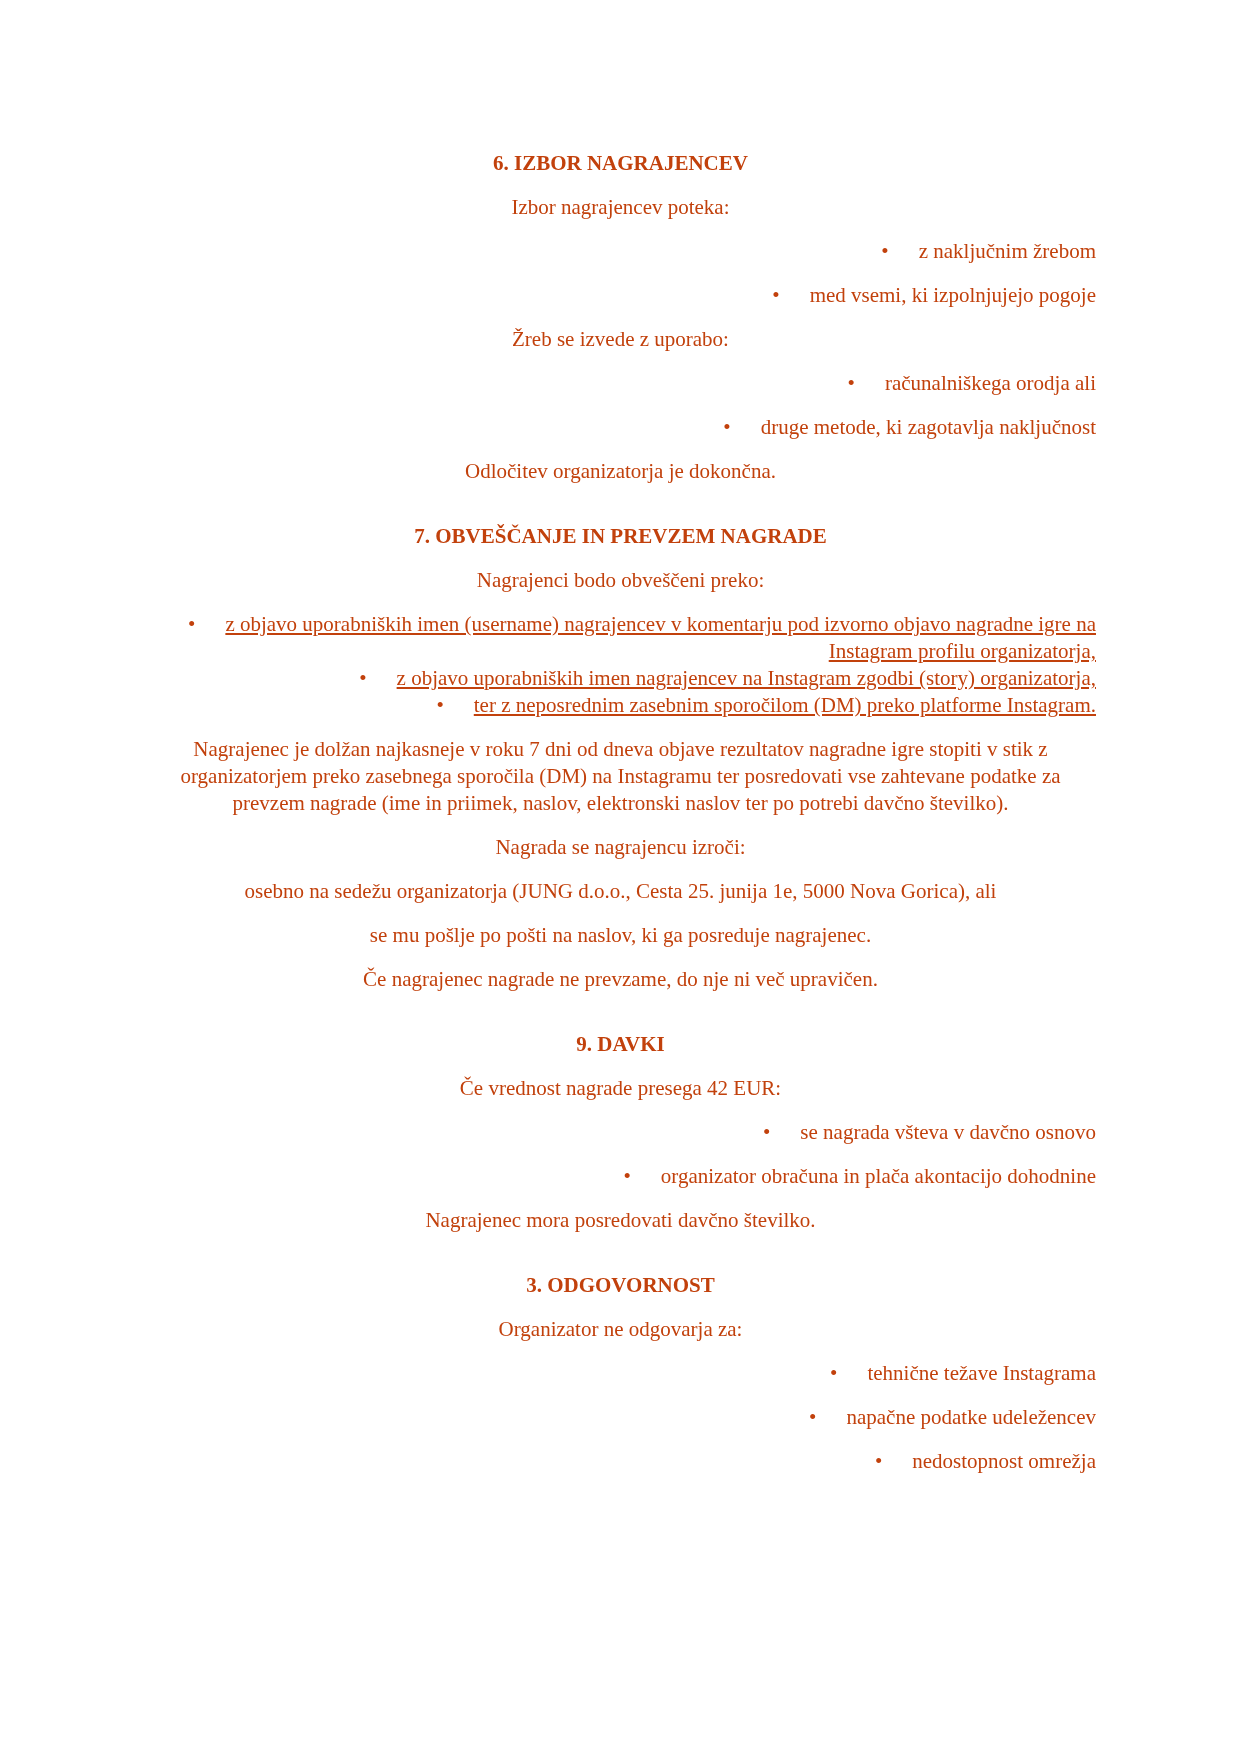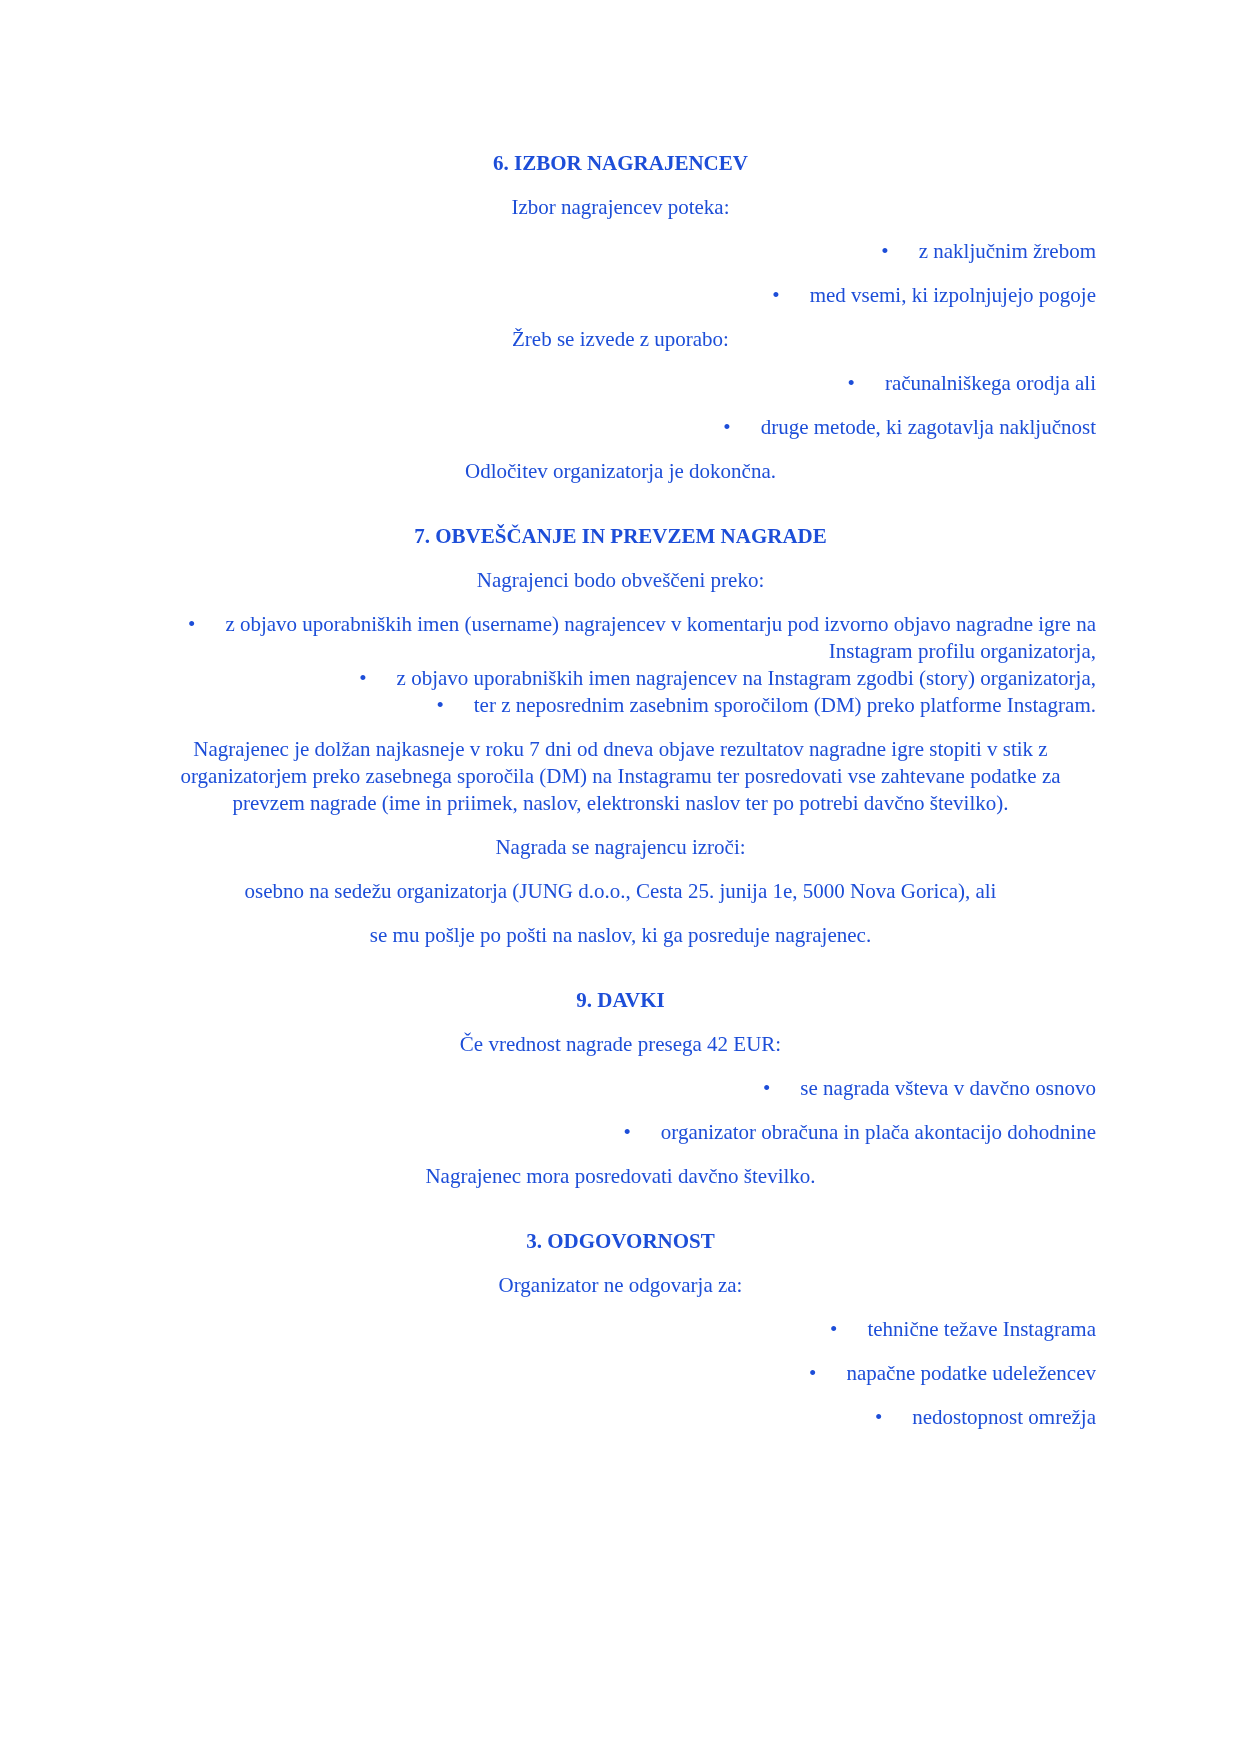--- a/index.html
+++ b/index.html
@@ -6,21 +6,21 @@
     margin: 0;
     padding: 0;
     background: #ffffff;
   }
   .page {
     position: relative;
     width: 1241px;
     height: 1755px;
     margin: 0 auto;
     background: #ffffff;
-    color: #1d4ed8;
+    color: #c2410c;
     font-family: "Liberation Serif", "DejaVu Serif", serif;
     font-size: 21px;
     line-height: 27px;
     box-sizing: border-box;
     padding: 150px 145px 0 145px;
     overflow: hidden;
   }
   .doc-section { margin: 0; }
   .heading {
     text-align: center;
@@ -30,21 +30,21 @@
   .doc-section:first-child .heading { margin-top: 0; }
   .para {
     text-align: center;
     margin: 0 0 17px 0;
   }
   .bullet-line {
     text-align: right;
     margin: 0 0 17px 0;
   }
   .tight-group { margin: 0 0 17px 0; }
-  .tight-group .bullet-line { margin: 0; }
+  .tight-group .bullet-line { margin: 0; text-decoration: underline; }
   .bullet {
     display: inline-block;
     padding-right: 30px;
   }
 </style>
 </head>
 <body>
 
 <div class="page">
 
@@ -64,20 +64,21 @@
     <div class="para">Nagrajenci bodo obveščeni preko:</div>
     <div class="tight-group">
       <div class="bullet-line"><span class="bullet">•</span><span>z objavo uporabniških imen (username) nagrajencev v komentarju pod izvorno objavo nagradne igre na Instagram profilu organizatorja,</span></div>
       <div class="bullet-line"><span class="bullet">•</span><span>z objavo uporabniških imen nagrajencev na Instagram zgodbi (story) organizatorja,</span></div>
       <div class="bullet-line"><span class="bullet">•</span><span>ter z neposrednim zasebnim sporočilom (DM) preko platforme Instagram.</span></div>
     </div>
     <div class="para">Nagrajenec je dolžan najkasneje v roku 7 dni od dneva objave rezultatov nagradne igre stopiti v stik z organizatorjem preko zasebnega sporočila (DM) na Instagramu ter posredovati vse zahtevane podatke za prevzem nagrade (ime in priimek, naslov, elektronski naslov ter po potrebi davčno številko).</div>
     <div class="para">Nagrada se nagrajencu izroči:</div>
     <div class="para">osebno na sedežu organizatorja (JUNG d.o.o., Cesta 25. junija 1e, 5000 Nova Gorica), ali</div>
     <div class="para">se mu pošlje po pošti na naslov, ki ga posreduje nagrajenec.</div>
+    <div class="para">Če nagrajenec nagrade ne prevzame, do nje ni več upravičen.</div>
   </section>
 
   <section class="doc-section">
     <div class="heading">9. DAVKI</div>
     <div class="para">Če vrednost nagrade presega 42 EUR:</div>
     <div class="bullet-line"><span class="bullet">•</span><span>se nagrada všteva v davčno osnovo</span></div>
     <div class="bullet-line"><span class="bullet">•</span><span>organizator obračuna in plača akontacijo dohodnine</span></div>
     <div class="para">Nagrajenec mora posredovati davčno številko.</div>
   </section>
 

